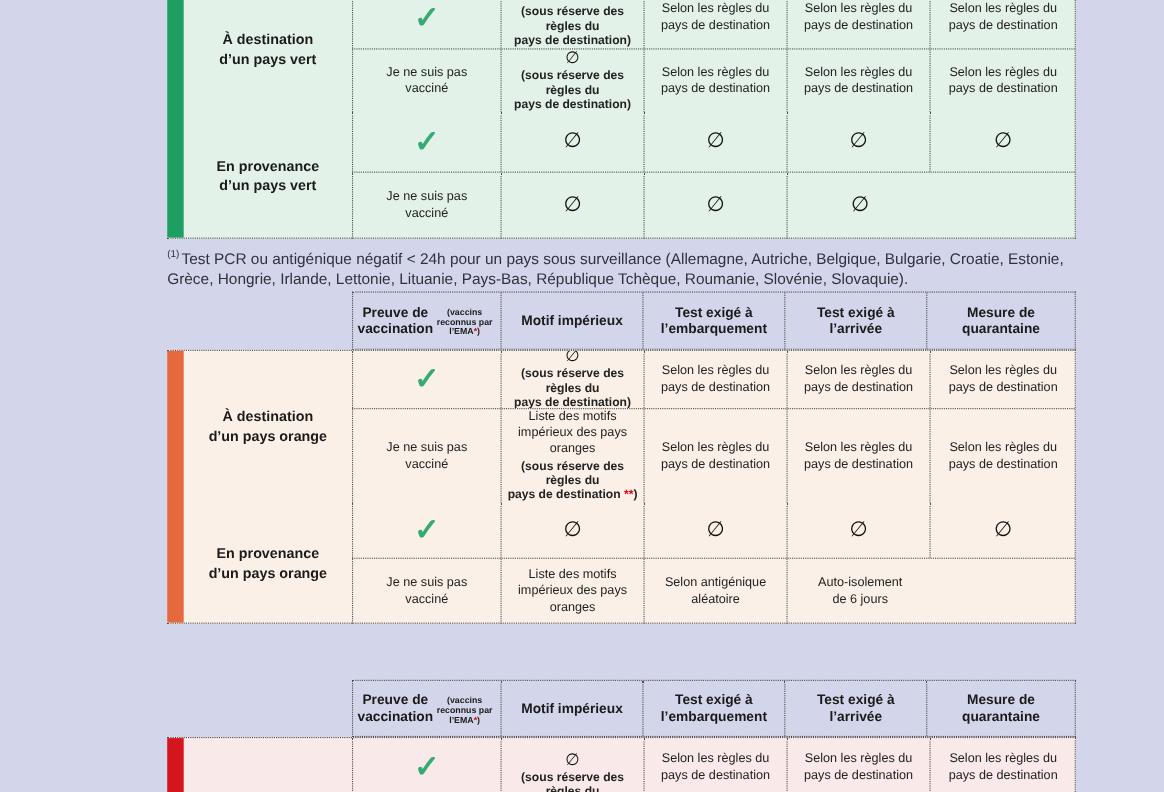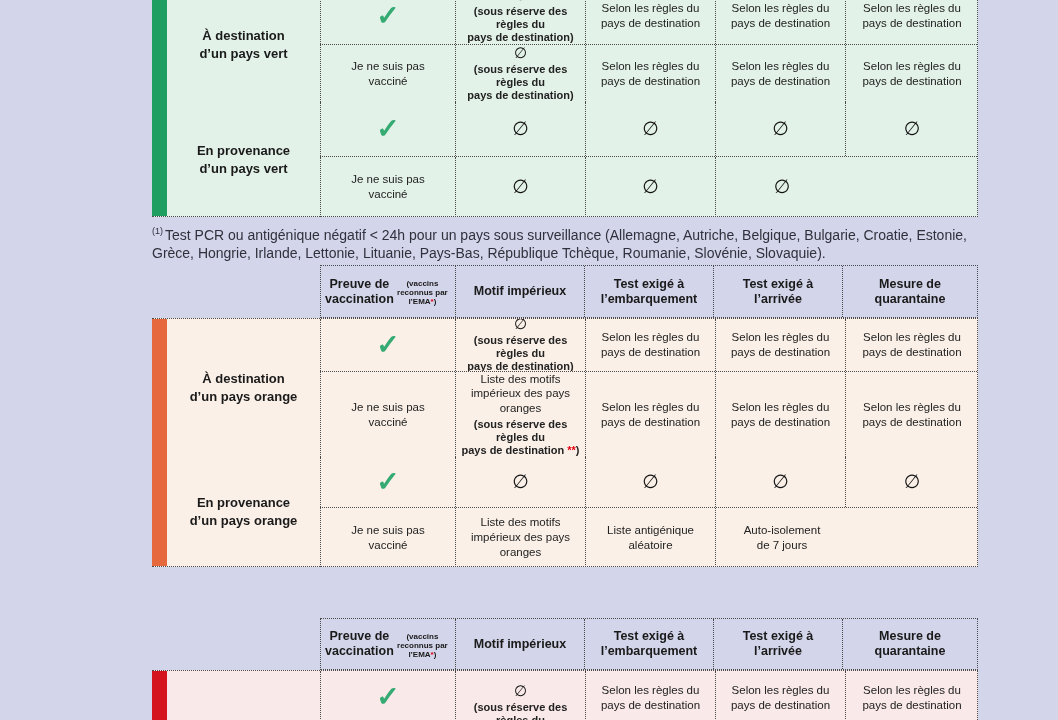--- a/index.html
+++ b/index.html
@@ -247,26 +247,26 @@
                 <div class="cell" style="flex: 0 0 135px;">
                   <span class="txt">Je ne suis pas
 vacciné</span>
                 </div>
                 <div class="cell" style="flex: 0 0 130px;">
                   <span class="txt">Liste des motifs
 impérieux des pays
 oranges</span>
                 </div>
                 <div class="cell" style="flex: 0 0 130px;">
-                  <span class="txt">Liste antigénique
+                  <span class="txt">Selon antigénique
 aléatoire</span>
                 </div>
                 <div class="cell" style="flex: 0 0 133px;">
                   <span class="txt">Auto-isolement
-de 7 jours</span>
+de 6 jours</span>
                 </div>
               </div>
             </div>
           </div>
         </div>
       </div>
       <div class="hdr" style="top: 618px; height: 52px;">
         <div class="hcell" style="flex: 0 0 134px;">
           <span class="htitle">Preuve de
 vaccination</span>

